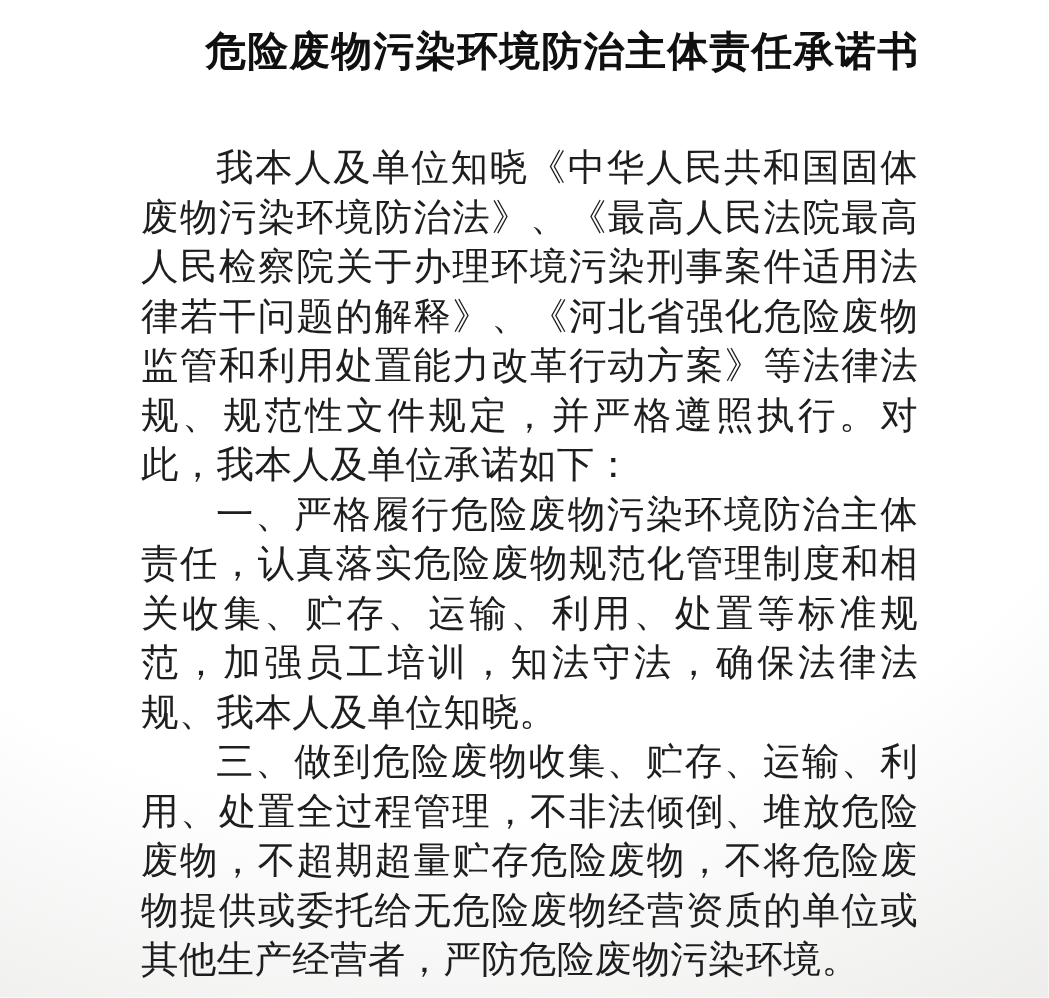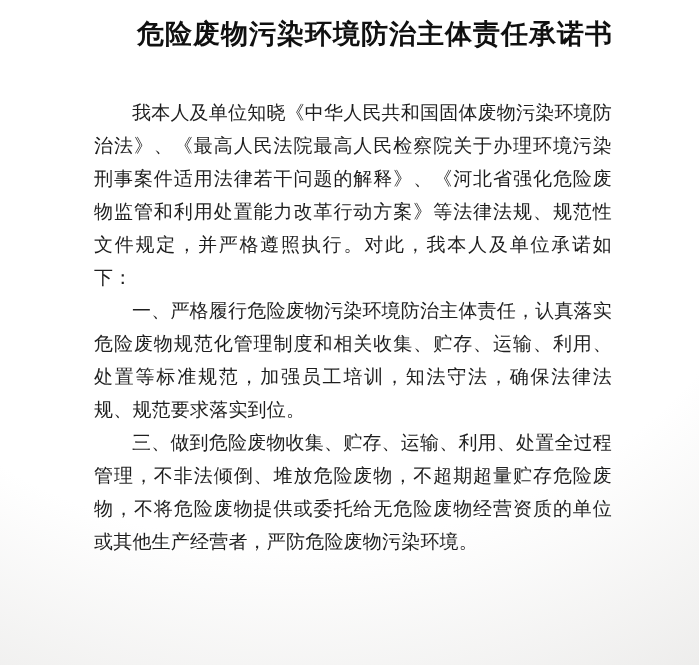--- a/index.html
+++ b/index.html
@@ -35,33 +35,33 @@
     white-space: nowrap;
     
     margin-left: -4px;
   }
   .doc-body {
     width: 518px;
   }
   .para {
     margin: 0;
     padding: 0;
-    font-size: 19px;
+    font-size: 25px;
     line-height: 33px;
     text-align: justify;
     text-justify: inter-ideograph;
     text-indent: 2em;
     letter-spacing: 0.2px;
     color: #1e1e1e;
     word-break: break-all;
   }
 </style>
 </head>
 <body>
 
 <div class="page">
   <h1 class="doc-title">危险废物污染环境防治主体责任承诺书</h1>
   <div class="doc-body">
     <p class="para">我本人及单位知晓《中华人民共和国固体废物污染环境防治法》、《最高人民法院最高人民检察院关于办理环境污染刑事案件适用法律若干问题的解释》、《河北省强化危险废物监管和利用处置能力改革行动方案》等法律法规、规范性文件规定，并严格遵照执行。对此，我本人及单位承诺如下：</p>
-    <p class="para">一、严格履行危险废物污染环境防治主体责任，认真落实危险废物规范化管理制度和相关收集、贮存、运输、利用、处置等标准规范，加强员工培训，知法守法，确保法律法规、规范要求落实到位。</p>
+    <p class="para">一、严格履行危险废物污染环境防治主体责任，认真落实危险废物规范化管理制度和相关收集、贮存、运输、利用、处置等标准规范，加强员工培训，知法守法，确保法律法规、我本人及单位知晓。</p>
     <p class="para">三、做到危险废物收集、贮存、运输、利用、处置全过程管理，不非法倾倒、堆放危险废物，不超期超量贮存危险废物，不将危险废物提供或委托给无危险废物经营资质的单位或其他生产经营者，严防危险废物污染环境。</p>
   </div>
 </div>
 
 </body></html>

